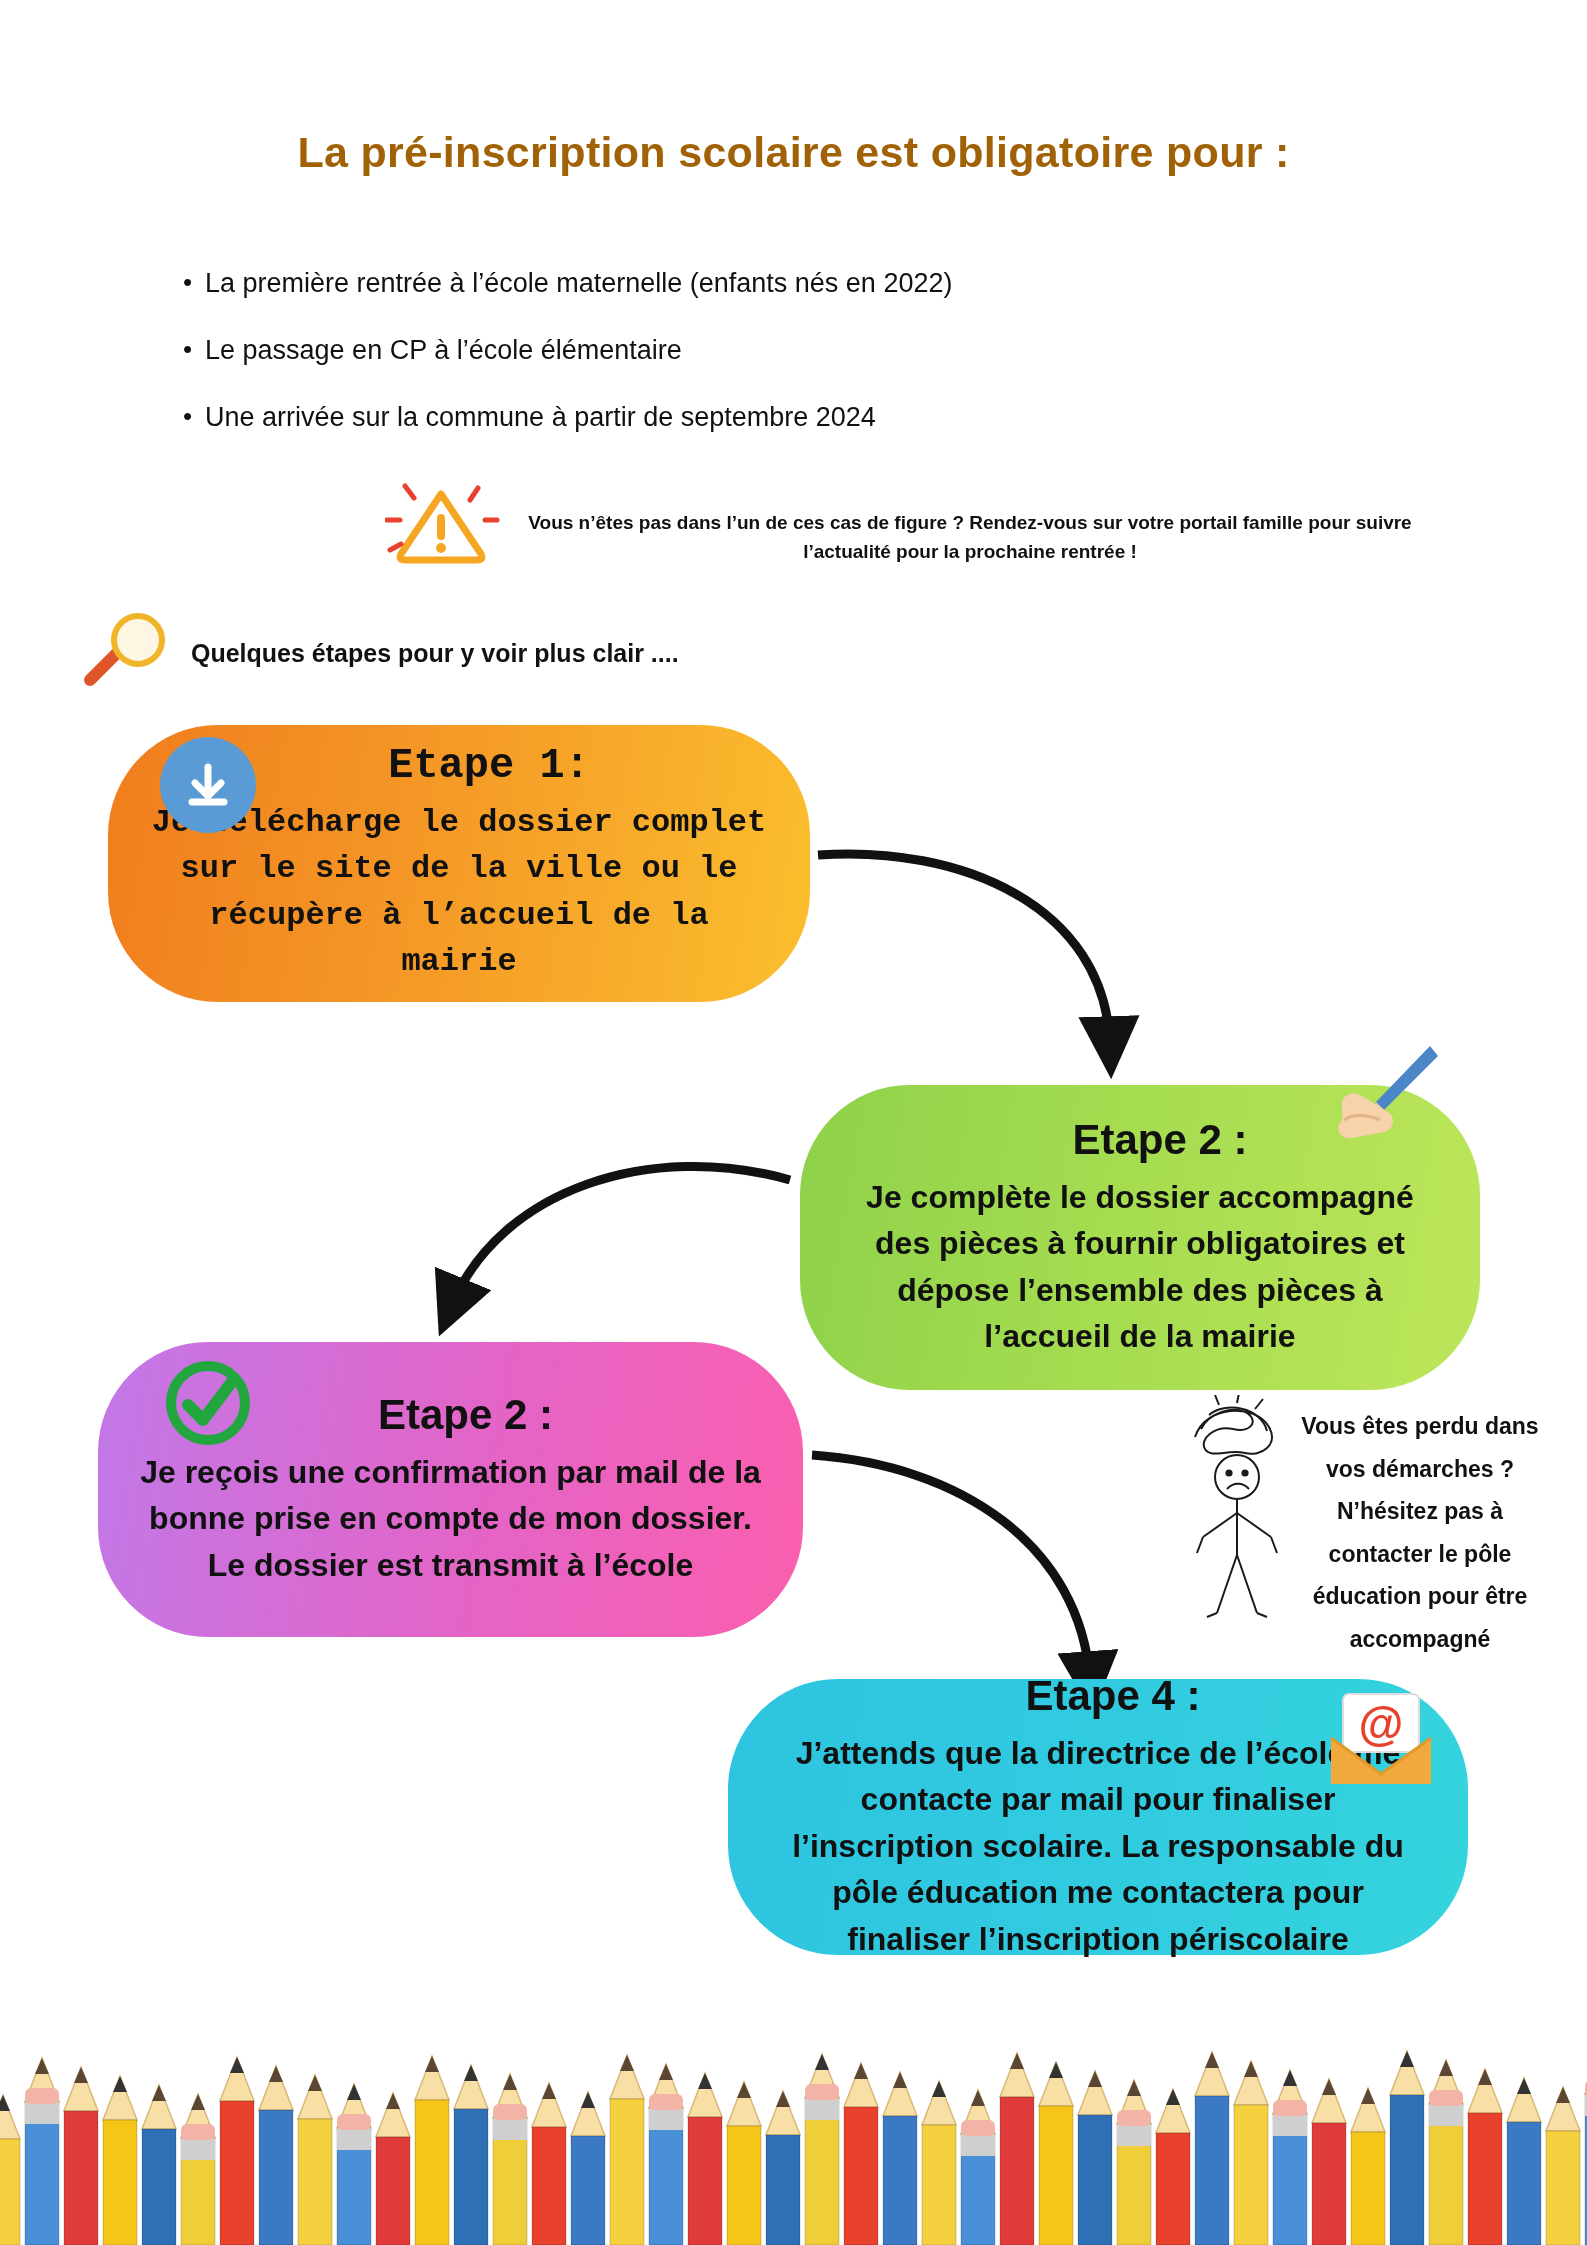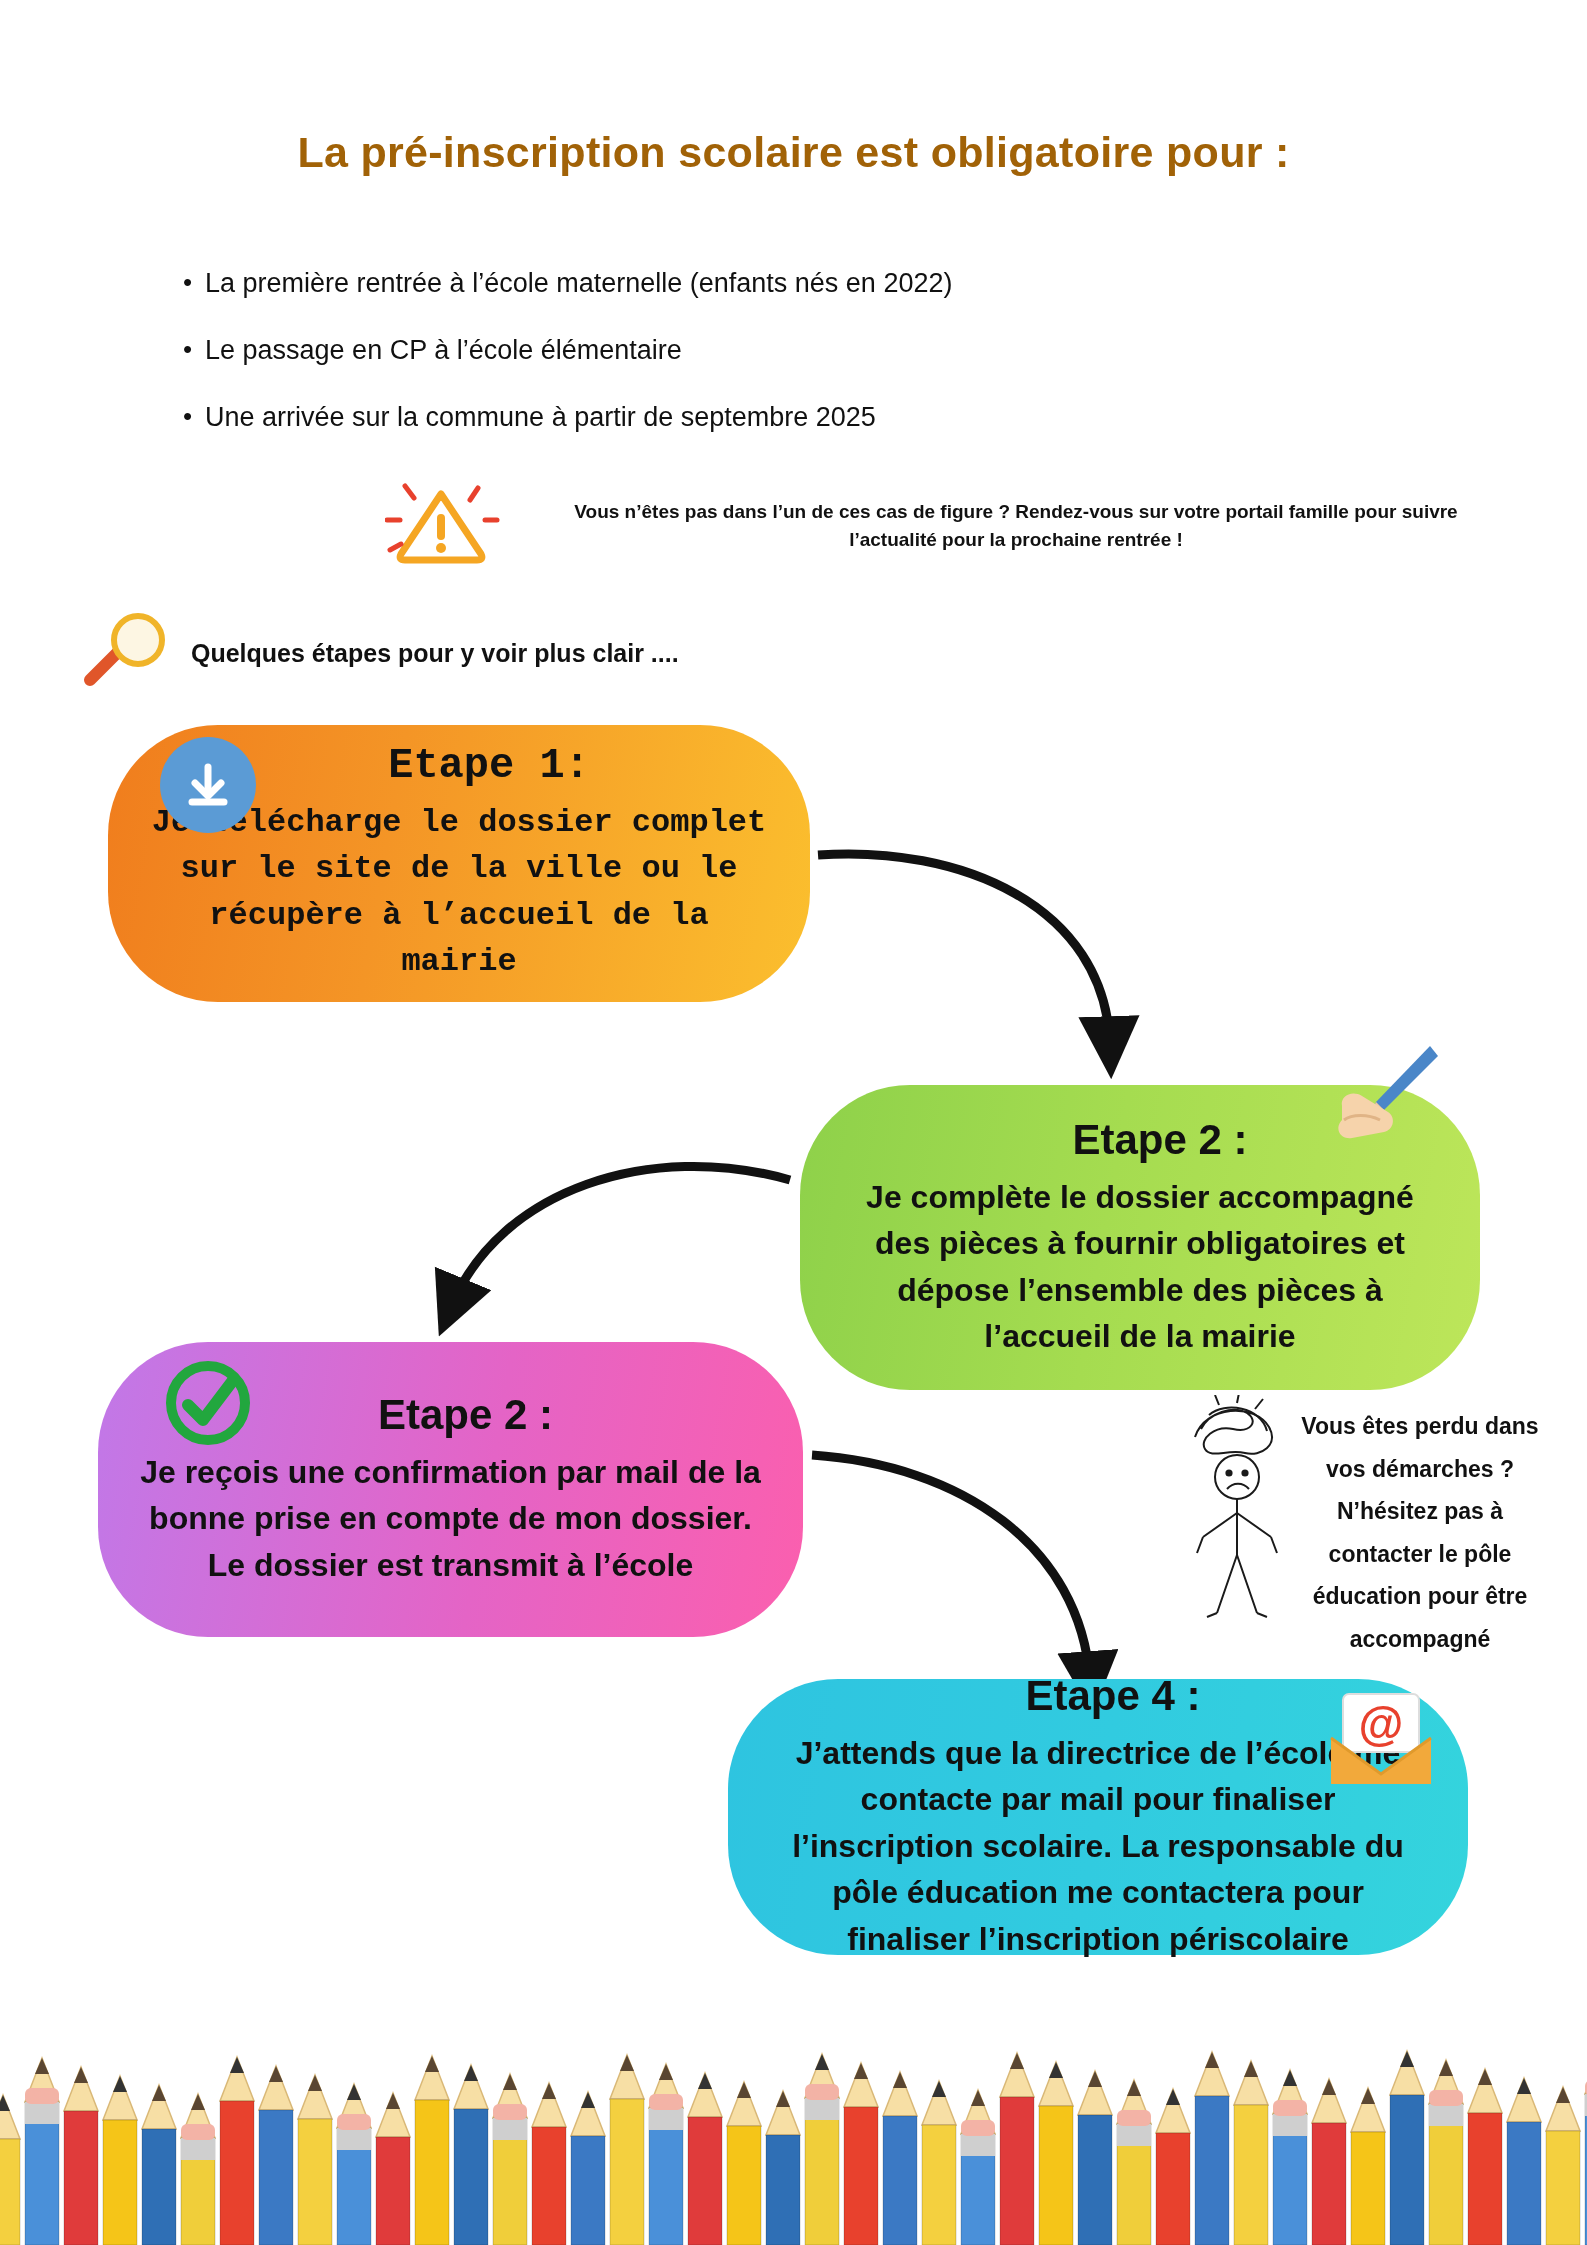--- a/index.html
+++ b/index.html
@@ -50,22 +50,21 @@
     color: #111;
   }
   .bullet-text { line-height: 1.15; }
 
   
   #warning {
     position: absolute;
     left: 385px; top: 476px;
     width: 1100px;
     display: flex;
-    align-items: center;
-    gap: 46px;
+    align-items: flex-end;
   }
   #warning-icon {
     flex: 0 0 120px;
     height: 90px;
     position: relative;
   }
   #warning-text {
     font-size: 19px;
     font-weight: bold;
     color: #111;
@@ -219,21 +218,21 @@
     <div class="bullet-row">
       <span class="bullet-dot">•</span>
       <span class="bullet-text">La première rentrée à l’école maternelle (enfants nés en 2022)</span>
     </div>
     <div class="bullet-row">
       <span class="bullet-dot">•</span>
       <span class="bullet-text">Le passage en CP à l’école élémentaire</span>
     </div>
     <div class="bullet-row">
       <span class="bullet-dot">•</span>
-      <span class="bullet-text">Une arrivée sur la commune à partir de  septembre 2025</span>
+      <span class="bullet-text">Une arrivée sur la commune à partir de  septembre 2024</span>
     </div>
   </div>
 
   <div id="warning">
     <div id="warning-icon">
       <svg width="120" height="92" viewBox="0 0 120 92">
         <path d="M56 18 L96 78 Q99 84 92 84 L20 84 Q13 84 16 78 Z" fill="none" stroke="#f5a623" stroke-width="7" stroke-linejoin="round"></path>
         <rect x="52" y="38" width="8" height="26" rx="4" fill="#f5a623"></rect>
         <circle cx="56" cy="72" r="5" fill="#f5a623"></circle>
         <line x1="20" y1="10" x2="29" y2="22" stroke="#e8412d" stroke-width="5" stroke-linecap="round"></line>

